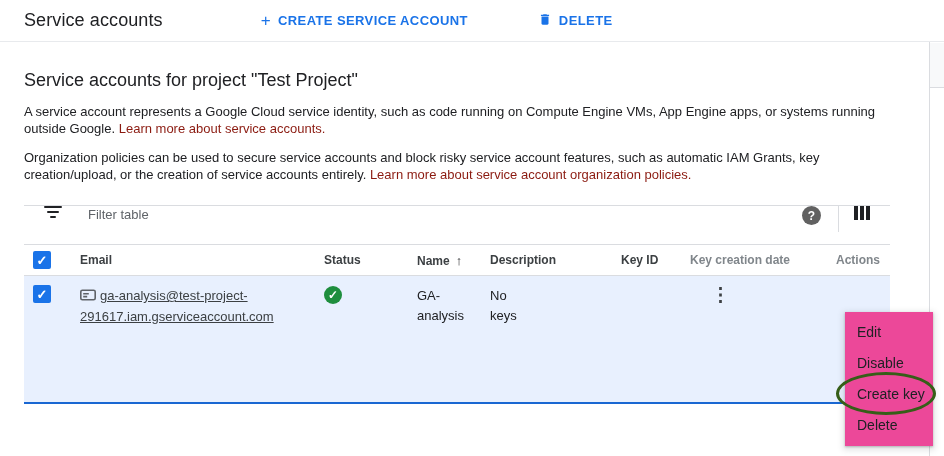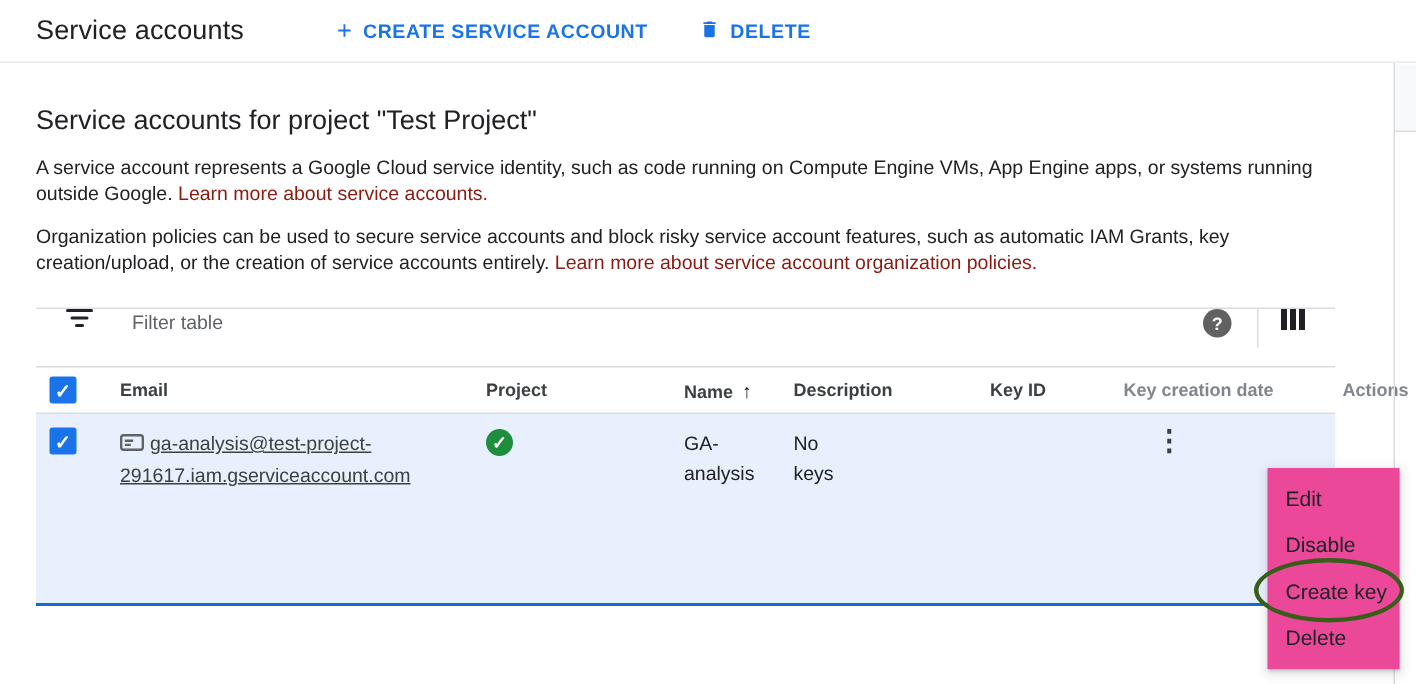--- a/index.html
+++ b/index.html
@@ -3,21 +3,21 @@
 <meta charset="utf-8">
 <style>
   * { box-sizing: border-box; }
   body {
     width: 944px; height: 456px; margin: 0; position: relative; overflow: hidden;
     background: #fff; color: #202124;
     font-family: "Liberation Sans", sans-serif;
   }
   
   .topbar { height: 42px; display: flex; align-items: center; padding-left: 24px;
-            border-bottom: 1px solid #e8eaed; }
+            border-bottom: 1px solid #e8eaed; gap: 36px; }
   .page-title { font-size: 18px; font-weight: 500; letter-spacing: .1px; }
   .tb-btn { display: flex; align-items: center; gap: 7px; border: none; background: none;
             color: #1a73e8; font-size: 13px; font-weight: 700; letter-spacing: .4px;
             font-family: inherit; cursor: pointer; padding: 0; }
   .tb-btn.create { margin-left: 62px; }
   .tb-btn.delete { margin-left: 34px; }
   .plus-glyph { font-size: 17px; font-weight: 400; line-height: 1; }
   
   .main { padding: 0 24px; }
   .heading { font-size: 18px; font-weight: 500; margin: 28px 0 0; }
@@ -37,24 +37,24 @@
   .help-icon { width: 19px; height: 19px; border-radius: 50%; background: #616161; color: #fff;
                font-size: 12px; font-weight: 700; display: flex; align-items: center;
                justify-content: center; cursor: pointer; flex: none; }
   .vdiv { width: 1px; height: 26px; background: #dadce0; margin: 0 15px 0 17px; flex: none; }
   .columns-icon { display: flex; gap: 2px; cursor: pointer; flex: none; margin-right: 8px; }
   .columns-icon i { width: 4px; height: 14px; background: #202124; display: block; }
   
   .c-check  { width: 56px;  padding-left: 9px; flex: none; }
   .c-email  { width: 244px; padding-right: 12px; flex: none; }
   .c-status { width: 93px;  padding-right: 12px; flex: none; }
-  .c-name   { width: 73px;  padding-right: 36px; flex: none; margin-left: 39px; }
+  .c-name   { width: 73px;  padding-right: 36px; flex: none; }
   .c-desc   { width: 131px; padding-right: 28px; flex: none; }
   .c-keyid  { width: 69px;  padding-right: 24px; flex: none; }
-  .c-date   { width: 146px; padding-right: 12px; flex: none; margin-left: 20px; }
+  .c-date   { width: 146px; padding-right: 12px; flex: none; }
   .c-actions{ width: 47px;  flex: none; }
   .header-row { display: flex; align-items: center; height: 31px; border-bottom: 1px solid #dadce0;
                 font-size: 12px; font-weight: 700; color: #3c4043; }
   .header-row .c-date, .header-row .c-actions { color: #80868b; }
   .sort-arrow { font-weight: 700; color: #202124; margin-left: 6px; font-size: 13px; }
   .checkbox { width: 18px; height: 18px; background: #1a73e8; border-radius: 2px; color: #fff;
               font-size: 13px; font-weight: 700; display: flex; align-items: center;
               justify-content: center; line-height: 1; cursor: pointer; }
   .data-row { display: flex; align-items: flex-start; background: #e8f0fe;
               border-bottom: 2px solid #1967d2; min-height: 128px; line-height: 20px; }
@@ -123,21 +123,21 @@
           <i></i>
           <i></i>
         </span>
     </div>
 
     <div class="header-row">
       <div class="c-check">
         <span class="checkbox">✓</span>
       </div>
       <div class="c-email">Email</div>
-      <div class="c-status">Project</div>
+      <div class="c-status">Status</div>
       <div class="c-name"><span>Name</span><span class="sort-arrow">↑</span></div>
       <div class="c-desc">Description</div>
       <div class="c-keyid">Key ID</div>
       <div class="c-date">Key creation date</div>
       <div class="c-actions">Actions</div>
     </div>
 
     <div class="data-row">
       <div class="c-check">
         <span class="checkbox">✓</span>

